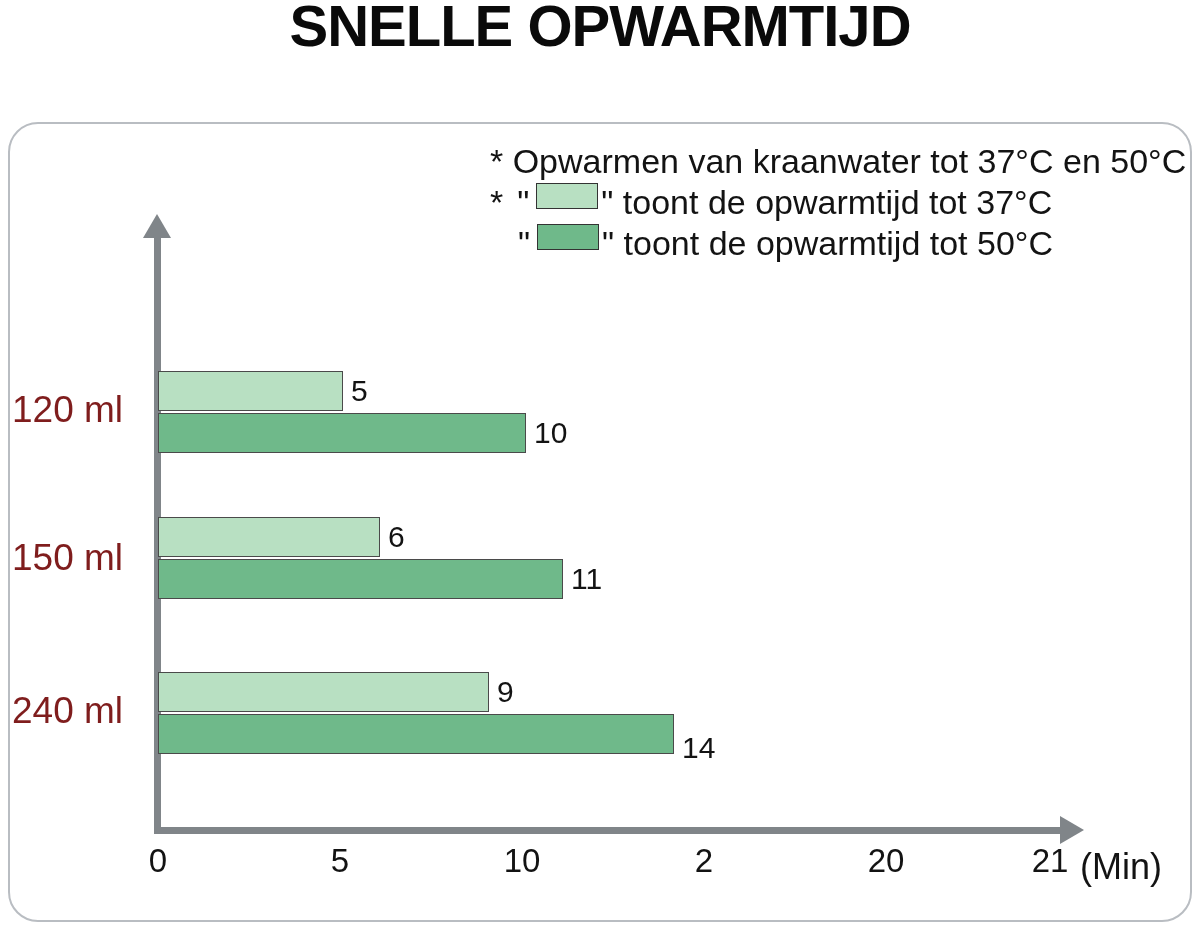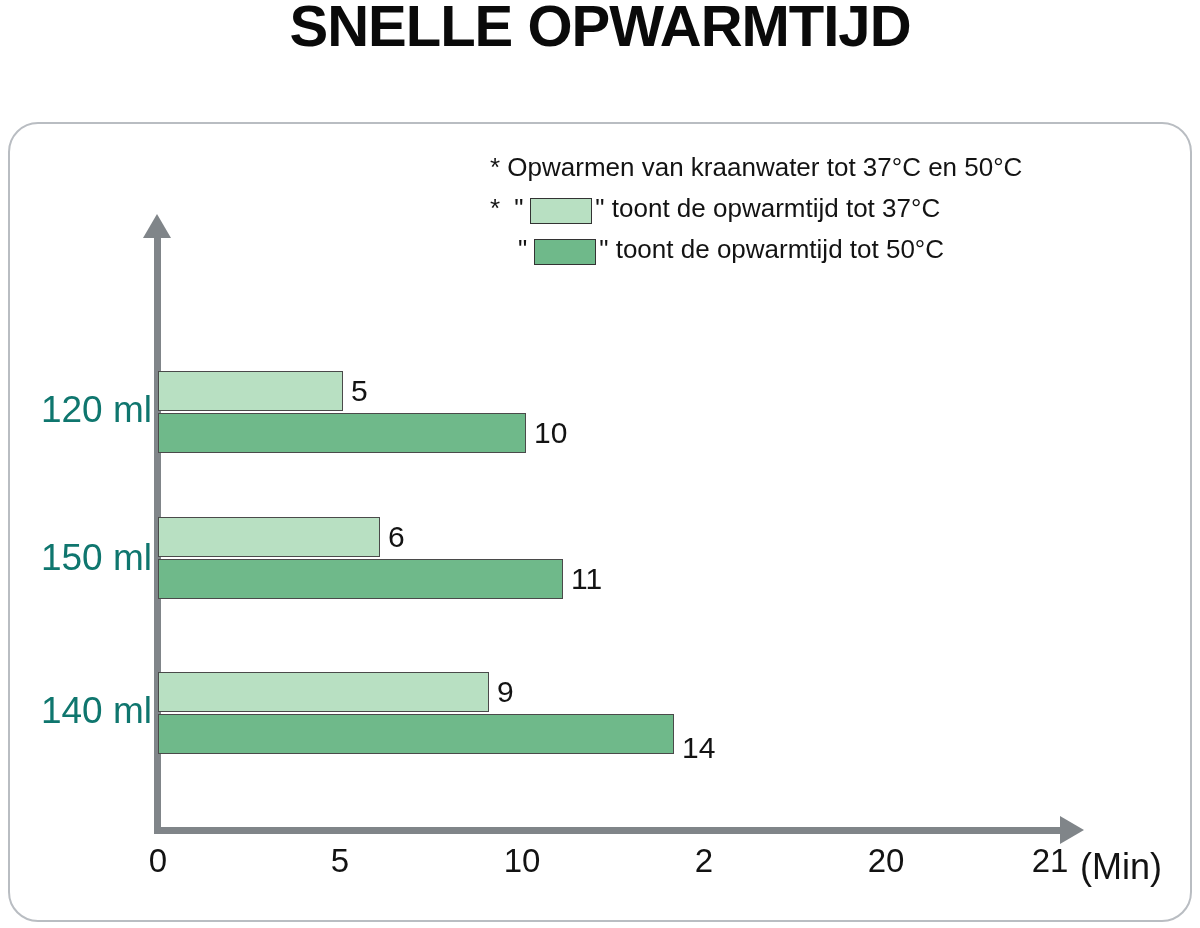--- a/index.html
+++ b/index.html
@@ -45,22 +45,22 @@
 
   
   .legend {
     position: absolute;
     left: 480px;
     top: 18px;
     width: 690px;
   }
   .legend-row {
     display: flex;
-    align-items: flex-end;
-    font-size: 26px;
+    align-items: flex-start;
+    font-size: 34px;
     color: #131313;
     height: 41px;
     white-space: nowrap;
   }
   .legend-row.r1 { justify-content: flex-start; }
   .legend-row.r2 { justify-content: flex-start; margin-left: 0px; }
   .legend-row.r3 { justify-content: flex-start; margin-left: 24px; }
   .star { margin-right: 10px; }
   .quote { margin: 0 4px; }
   .swatch {
@@ -132,22 +132,22 @@
   .bar.dark  { background: #6fb98a; }
   .bar-value {
     position: absolute;
     font-size: 30px;
     color: #131313;
     line-height: 40px;
   }
   .cat-label {
     position: absolute;
     font-size: 37px;
-    color: #0f766e;
-    text-align: right;
+    color: #7f1d1d;
+    text-align: left;
     width: 140px;
     left: -146px;
   }
 
   
   .xtick {
     position: absolute;
     top: 718px;
     font-size: 33px;
     color: #131313;
@@ -202,21 +202,21 @@
 
     <div class="group" style="top:393px;">
       <div class="cat-label" style="top:20px;">150 ml</div>
       <div class="bar light" style="top:0px; width:222px;"></div>
       <div class="bar-value" style="top:0px; left:230px;">6</div>
       <div class="bar dark" style="top:42px; width:405px;"></div>
       <div class="bar-value" style="top:42px; left:413px;">11</div>
     </div>
 
     <div class="group" style="top:548px;">
-      <div class="cat-label" style="top:18px;">140 ml</div>
+      <div class="cat-label" style="top:18px;">240 ml</div>
       <div class="bar light" style="top:0px; width:331px;"></div>
       <div class="bar-value" style="top:0px; left:339px;">9</div>
       <div class="bar dark" style="top:42px; width:516px;"></div>
       <div class="bar-value" style="top:56px; left:524px;">14</div>
     </div>
 
     <div class="xtick" style="left:148px;">0</div>
     <div class="xtick" style="left:330px;">5</div>
     <div class="xtick" style="left:512px;">10</div>
     <div class="xtick" style="left:694px;">2</div>

